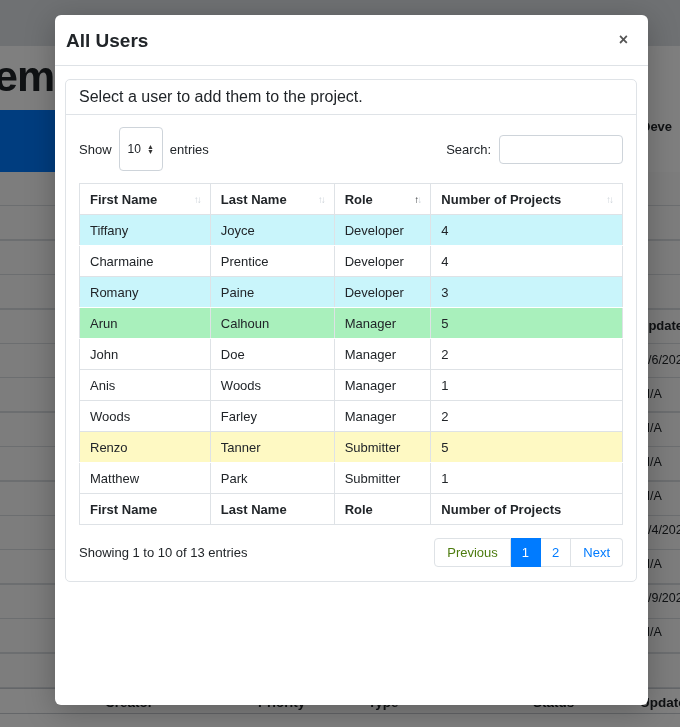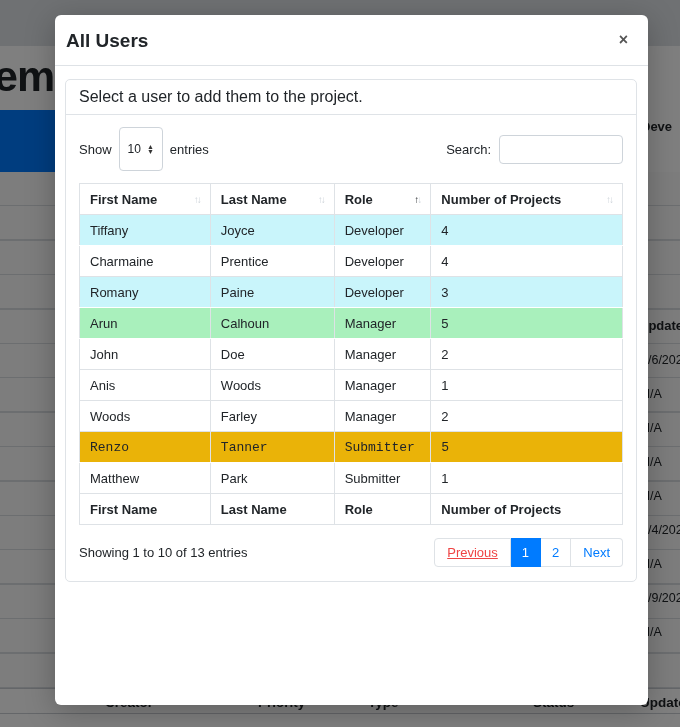--- a/index.html
+++ b/index.html
@@ -45,28 +45,28 @@
   table.dt th, table.dt td { border:1px solid #dee2e6; padding:7.5px 10px; text-align:left; font-weight:normal; }
   table.dt thead th, table.dt tfoot th { font-weight:bold; color:#212529; }
   thead .th-inner { display:flex; align-items:center; }
   .sort-icon { margin-left:auto; font-size:10px; letter-spacing:-2px; white-space:nowrap; }
   .sort-icon .up, .sort-icon .down { color:#cdd3d9; }
   .sort-asc .up { color:#212529; }
   .col-first { width:24.1%; } .col-last { width:22.8%; } .col-role { width:17.8%; }
 
   tr.variant-info td { background:#c9f5fb; border-top-color:#fff; border-bottom-color:#fff; }
   tr.variant-success td { background:#a9f0bc; border-top-color:#fff; border-bottom-color:#fff; }
-  tr.variant-warning td { background:#eab308; border-top-color:#fff; border-bottom-color:#fff;font-family:Liberation Mono, monospace; }
+  tr.variant-warning td { background:#fef9c3; border-top-color:#fff; border-bottom-color:#fff; }
 
   .dt-footer { display:flex; align-items:center; margin-top:13px; font-size:13px; }
   .dt-info { color:#212529; }
   .pagination { margin-left:auto; display:flex; }
   .page-btn { border:1px solid #dee2e6; background:#fff; padding:6px 12px; font-size:13px; cursor:pointer; }
   .page-btn + .page-btn { border-left:none; }
-  .page-btn.prev { color:#ef4444; border-radius:4px 0 0 4px;text-decoration:underline; }
+  .page-btn.prev { color:#4d7c0f; border-radius:4px 0 0 4px; }
   .page-btn.num { color:#007bff; padding:6px 11px; }
   .page-btn.active { background:#007bff; border-color:#007bff; color:#fff; }
   .page-btn.next { color:#007bff; border-radius:0 4px 4px 0; }
 
   .modal-footer { border-top:1px solid #dee2e6; margin-top:22px; padding:14px 11px; display:flex; justify-content:flex-end; }
   .save-btn { background:#28a745; color:#fff; border:1px solid #28a745; border-radius:4px; font-size:13px; padding:7px 13px; cursor:pointer; }
 </style>
 </head>
 <body>
 

